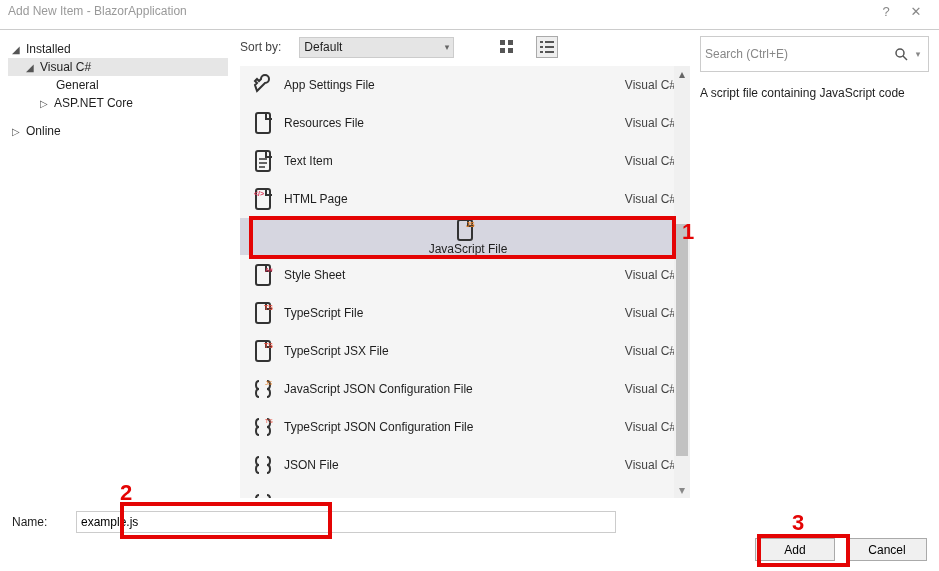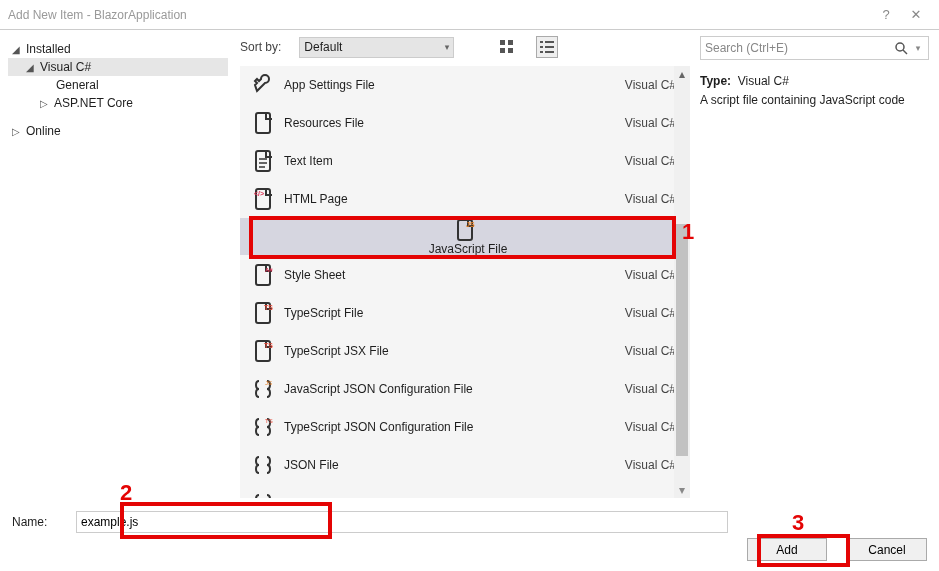--- a/index.html
+++ b/index.html
@@ -10,22 +10,21 @@
       color: #1e1e1e;
       width: 939px;
       height: 571px;
       overflow: hidden;
       position: relative;
     }
     .titlebar {
       height: 30px;
       border-bottom: 1px solid #ccc;
       display: flex;
-      align-items: center;
-      padding: 12px 8px;
+      padding: 4px 8px;
       color: #999;
       position: relative;
     }
     .titlebar .title { flex: 1; }
     .titlebar .ctrl {
       width: 30px; text-align: center; color: #888; font-size: 13px;
       cursor: pointer;
     }
     .main {
       display: flex;
@@ -177,21 +176,21 @@
       color: #666;
     }
     .scrollbar-arrow.up { top: 0; }
     .scrollbar-arrow.down { bottom: 0; color:#888; }
     .right {
       flex: 1;
       padding: 6px 10px 0 10px;
     }
     .search {
       border: 1px solid #ccc;
-      height: 24px;
+      height: 36px;
       display: flex;
       align-items: center;
       padding: 0 4px;
       color: #888;
     }
     .search .ph { flex: 1; }
     .search .mag { width: 18px; text-align: center; }
     .search .dd { width: 12px; text-align: center; font-size: 9px; }
     .detail {
       padding-top: 12px;
@@ -208,33 +207,33 @@
     .namerow {
       position: absolute;
       left: 12px;
       top: 12px;
       display: flex;
       align-items: center;
       gap: 16px;
     }
     .namerow label { min-width: 48px; }
     .namerow input {
-      width: 652px;
+      width: 540px;
       height: 22px;
       border: 1px solid #ccc;
       padding: 0 4px;
       font-family: inherit;
       font-size: 12px;
     }
     .buttons {
       position: absolute;
       right: 12px;
       bottom: 10px;
       display: flex;
-      gap: 20px;
+      gap: 12px;
     }
     .buttons button {
       width: 80px;
       height: 23px;
       border: 1px solid #aaa;
       background: #f0f0f0;
       font-family: inherit;
       font-size: 12px;
       cursor: pointer;
     }
@@ -446,24 +445,20 @@
       <span class="ph">Search (Ctrl+E)</span>
       <span class="mag">
         <svg width="14" height="14">
             <circle cx="6" cy="6" r="4" fill="none" stroke="#555" stroke-width="1.5"></circle>
             <line x1="9" y1="9" x2="13" y2="13" stroke="#555" stroke-width="1.5"></line>
           </svg>
       </span>
       <span class="dd">▾</span>
     </div>
     <div class="detail">
-      <div class="typeline">
-        <b>Type:</b>
-        &nbsp;<span>Visual C#</span>
-      </div>
       <div>A script file containing JavaScript code</div>
     </div>
   </div>
 
 </div>
 
 <div class="footer">
   <div class="namerow">
     <label>Name:</label>
     <input type="text" value="example.js" style="">

